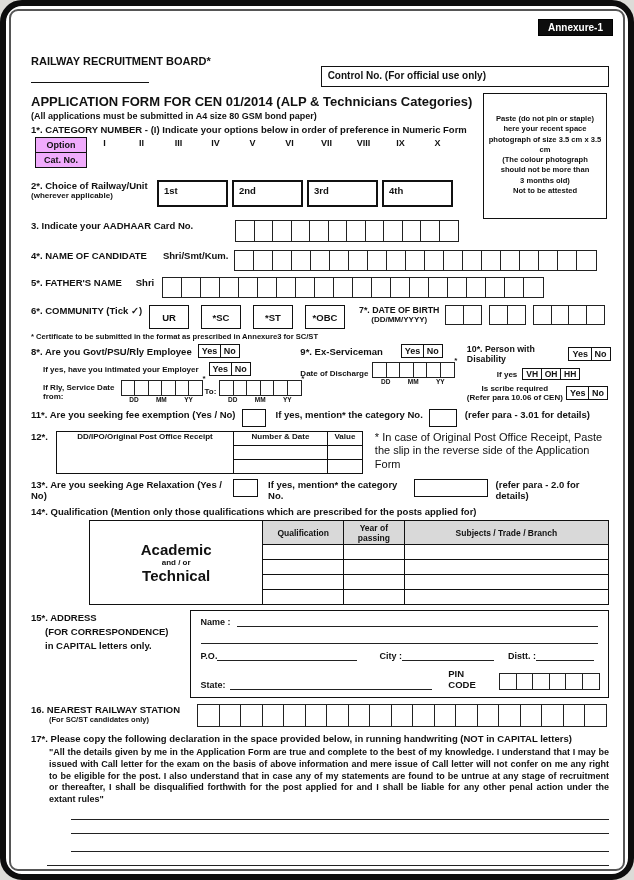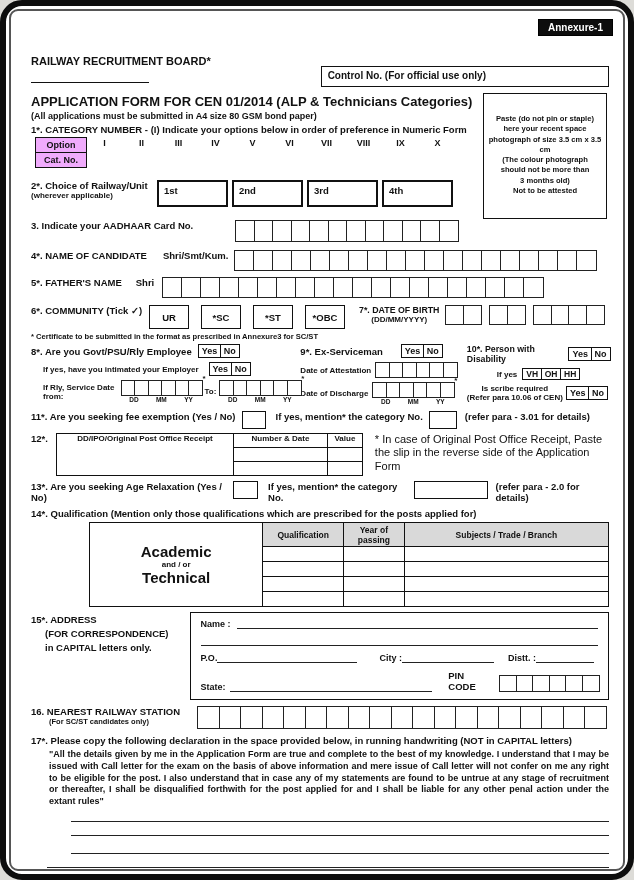--- a/index.html
+++ b/index.html
@@ -279,31 +279,20 @@
               </span>
           </span>
         </div>
       </div>
       <div class="emp-colB">
         <div class="emp-line">
           <span class="sec-label">9*.  Ex-Serviceman</span>
           <span class="yn" style="margin-left:18px">
               <span>Yes</span>
               <span>No</span>
-            </span>
-        </div>
-        <div class="emp-line">
-          <span class="small-lbl">Date of Attestation</span>
-          <span class="boxrow" style="margin-left:4px;--bw:15px;--bh:16px">
-              <span class="cbox"></span>
-              <span class="cbox"></span>
-              <span class="cbox"></span>
-              <span class="cbox"></span>
-              <span class="cbox"></span>
-              <span class="cbox"></span>
             </span>
         </div>
         <div class="emp-line">
           <span class="small-lbl">Date of Discharge</span>
           <span class="datefield" style="margin-left:4px">
             <span class="star-sup">*</span>
             <span class="boxrow" style="--bw:15px;--bh:16px">
                 <span class="cbox"></span>
                 <span class="cbox"></span>
                 <span class="cbox"></span>

